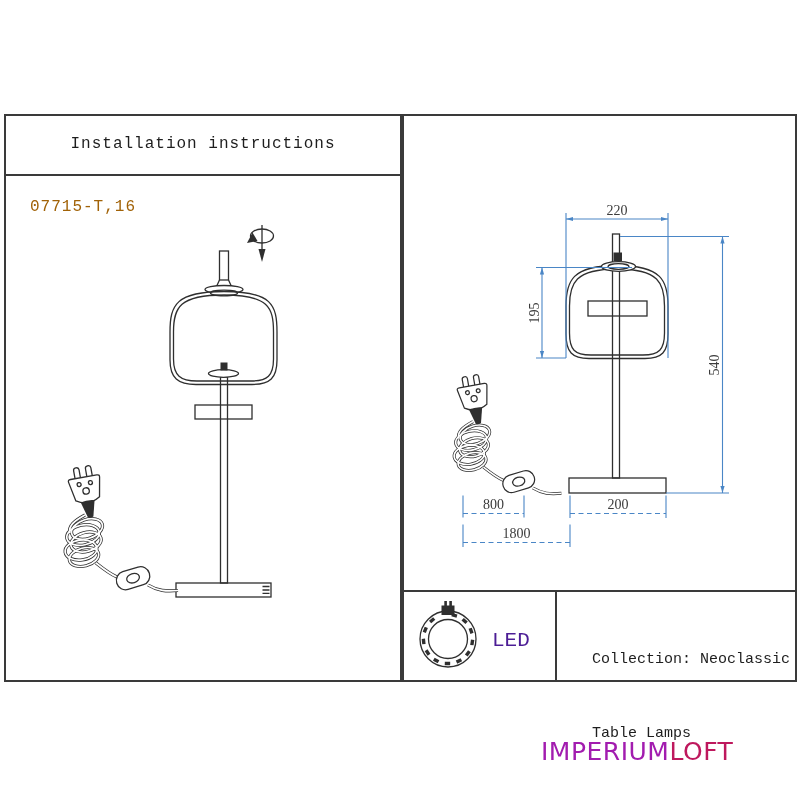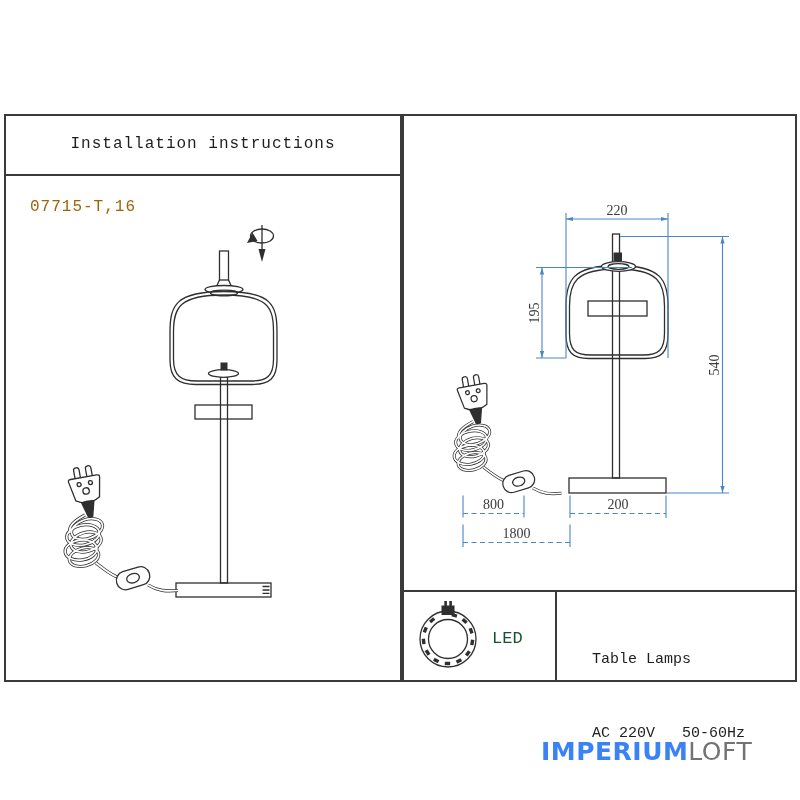--- a/index.html
+++ b/index.html
@@ -7,27 +7,27 @@
         font-family:"Liberation Mono",monospace;color:#2f2f2f;}
   
   .frame{position:absolute;border:2px solid #3a3a3a;box-sizing:border-box;}
   .hline{position:absolute;border-top:2px solid #3a3a3a;height:0;}
   .vline{position:absolute;border-left:2px solid #3a3a3a;width:0;}
   
   .title{position:absolute;left:4px;top:114px;width:398px;height:60px;
          display:flex;align-items:center;justify-content:center;
          font-size:16px;letter-spacing:1px;color:#1e1e1e;}
   .model{position:absolute;left:30px;top:198px;font-size:16px;letter-spacing:1px;color:#a16207;}
-  .led-label{position:absolute;left:492px;top:629px;font-size:17px;color:#14532d;}
+  .led-label{position:absolute;left:492px;top:629px;font-size:21px;color:#4c1d95;}
   .specs{position:absolute;left:592px;top:599px;font-size:15px;line-height:24.5px;
          color:#1e1e1e;white-space:pre;}
   .logo{position:absolute;left:541px;top:737px;font-family:"DejaVu Sans",sans-serif;
         font-size:25px;letter-spacing:0.5px;white-space:nowrap;}
-  .logo .g{color:#3b82f6;font-weight:bold;}
-  .logo .p{color:#737373;}
+  .logo .g{color:#a21caf;}
+  .logo .p{color:#be185d;}
   svg{position:absolute;left:0;top:0;}
   svg text{font-family:"Liberation Serif",serif;font-size:14px;fill:#3b3b3b;}
 </style>
 </head>
 <body>
 
 <div id="page">
 
   <svg width="800" height="800" viewBox="0 0 800 800">
     <defs>
@@ -176,18 +176,19 @@
   <div class="frame" style="left:4px;top:114px;width:398px;height:568px;"></div>
   <div class="frame" style="left:402px;top:114px;width:395px;height:568px;"></div>
   <div class="hline" style="left:4px;top:174px;width:398px;"></div>
   <div class="hline" style="left:402px;top:590px;width:395px;"></div>
   <div class="vline" style="left:555px;top:590px;height:92px;"></div>
 
   <div class="title">Installation instructions</div>
   <div class="model">07715-T,16</div>
   <div class="led-label">LED</div>
   <div class="specs">
+    <div>Collection: Neoclassic</div>
     <div>Table Lamps</div>
     <div>AC 220V   50-60Hz</div>
   </div>
   <div class="logo"><span class="g">IMPERIUM</span><span class="p">LOFT</span></div>
 
 </div>
 
 </body></html>

